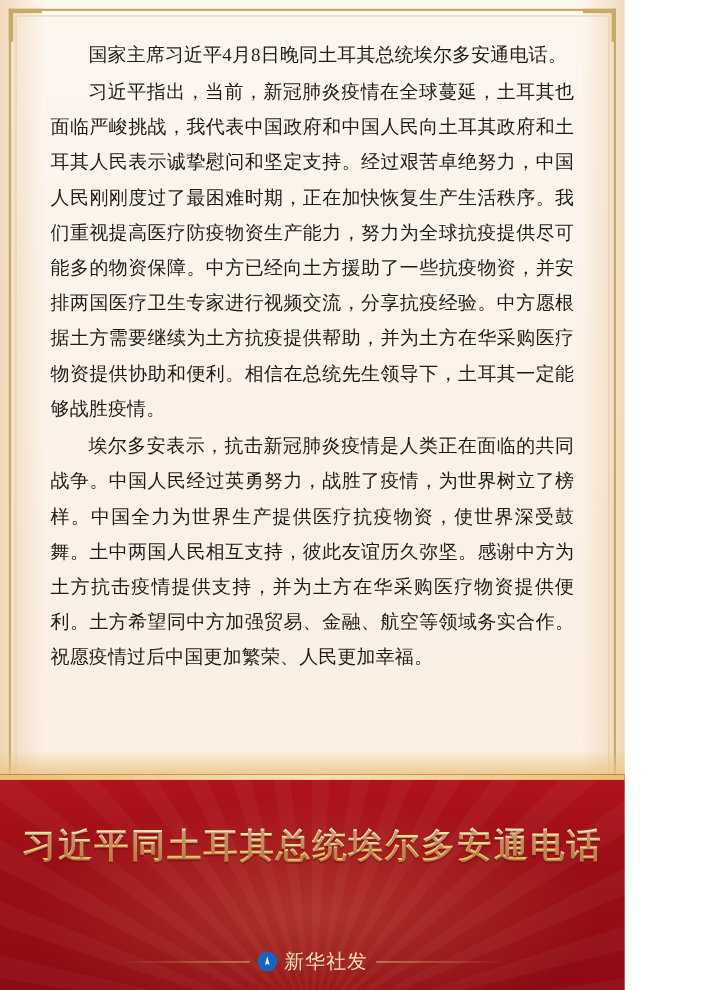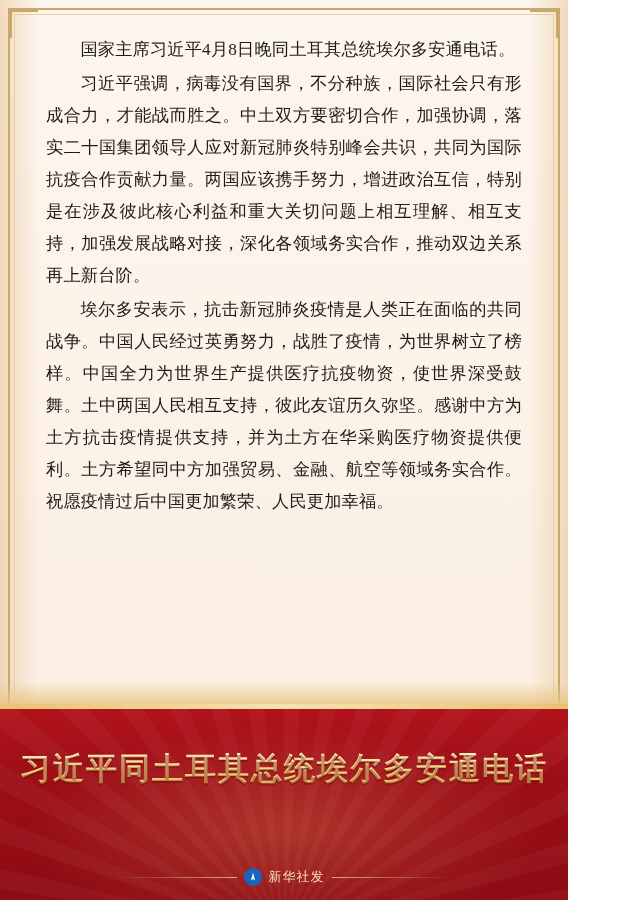--- a/index.html
+++ b/index.html
@@ -184,21 +184,21 @@
     height: 18px;
     border-radius: 50%;
     background: #1666c0;
     display: flex;
     align-items: center;
     justify-content: center;
     flex: none;
   }
   .emblem svg { display: block; }
   .credit-text {
-    font-size: 13px;
+    font-size: 18px;
     color: #f6e3b4;
     font-family: "Liberation Sans", "DejaVu Sans", sans-serif;
     letter-spacing: 1px;
   }
 
   
   .corner {
     position: absolute;
     width: 26px;
     height: 26px;
@@ -219,21 +219,21 @@
   <div class="edge-left"></div>
   <div class="edge-right"></div>
 
   <div class="frame-outer"></div>
   <div class="frame-inner2"></div>
   <div class="corner tl"></div>
   <div class="corner tr"></div>
 
   <div class="article">
     <p class="para indent">国家主席习近平4月8日晚同土耳其总统埃尔多安通电话。</p>
-    <p class="para indent">习近平强调，病毒没有国界，不分种族，国际社会只有形成合力，才能战而胜之。中土双方要密切合作，加强协调，落实二十国集团领导人应对新冠肺炎特别峰会共识，共同为国际抗疫合作贡献力量。两国应该携手努力，增进政治互信，特别是在涉及彼此核心利益和重大关切问题上相互理解、相互支持，加强发展战略对接，深化各领域务实合作，推动双边关系再上新台阶。</p>
+    <p class="para indent">习近平指出，当前，新冠肺炎疫情在全球蔓延，土耳其也面临严峻挑战，我代表中国政府和中国人民向土耳其政府和土耳其人民表示诚挚慰问和坚定支持。经过艰苦卓绝努力，中国人民刚刚度过了最困难时期，正在加快恢复生产生活秩序。我们重视提高医疗防疫物资生产能力，努力为全球抗疫提供尽可能多的物资保障。中方已经向土方援助了一些抗疫物资，并安排两国医疗卫生专家进行视频交流，分享抗疫经验。中方愿根据土方需要继续为土方抗疫提供帮助，并为土方在华采购医疗物资提供协助和便利。相信在总统先生领导下，土耳其一定能够战胜疫情。</p>
     <p class="para indent">埃尔多安表示，抗击新冠肺炎疫情是人类正在面临的共同战争。中国人民经过英勇努力，战胜了疫情，为世界树立了榜样。中国全力为世界生产提供医疗抗疫物资，使世界深受鼓舞。土中两国人民相互支持，彼此友谊历久弥坚。感谢中方为土方抗击疫情提供支持，并为土方在华采购医疗物资提供便利。土方希望同中方加强贸易、金融、航空等领域务实合作。祝愿疫情过后中国更加繁荣、人民更加幸福。</p>
   </div>
 
   <div class="gold-sep"></div>
 
   <div class="banner">
     <div class="banner-topline"></div>
     <div class="banner-rays"></div>
     <div class="banner-glow"></div>
     <div class="banner-title">习近平同土耳其总统埃尔多安通电话</div>

